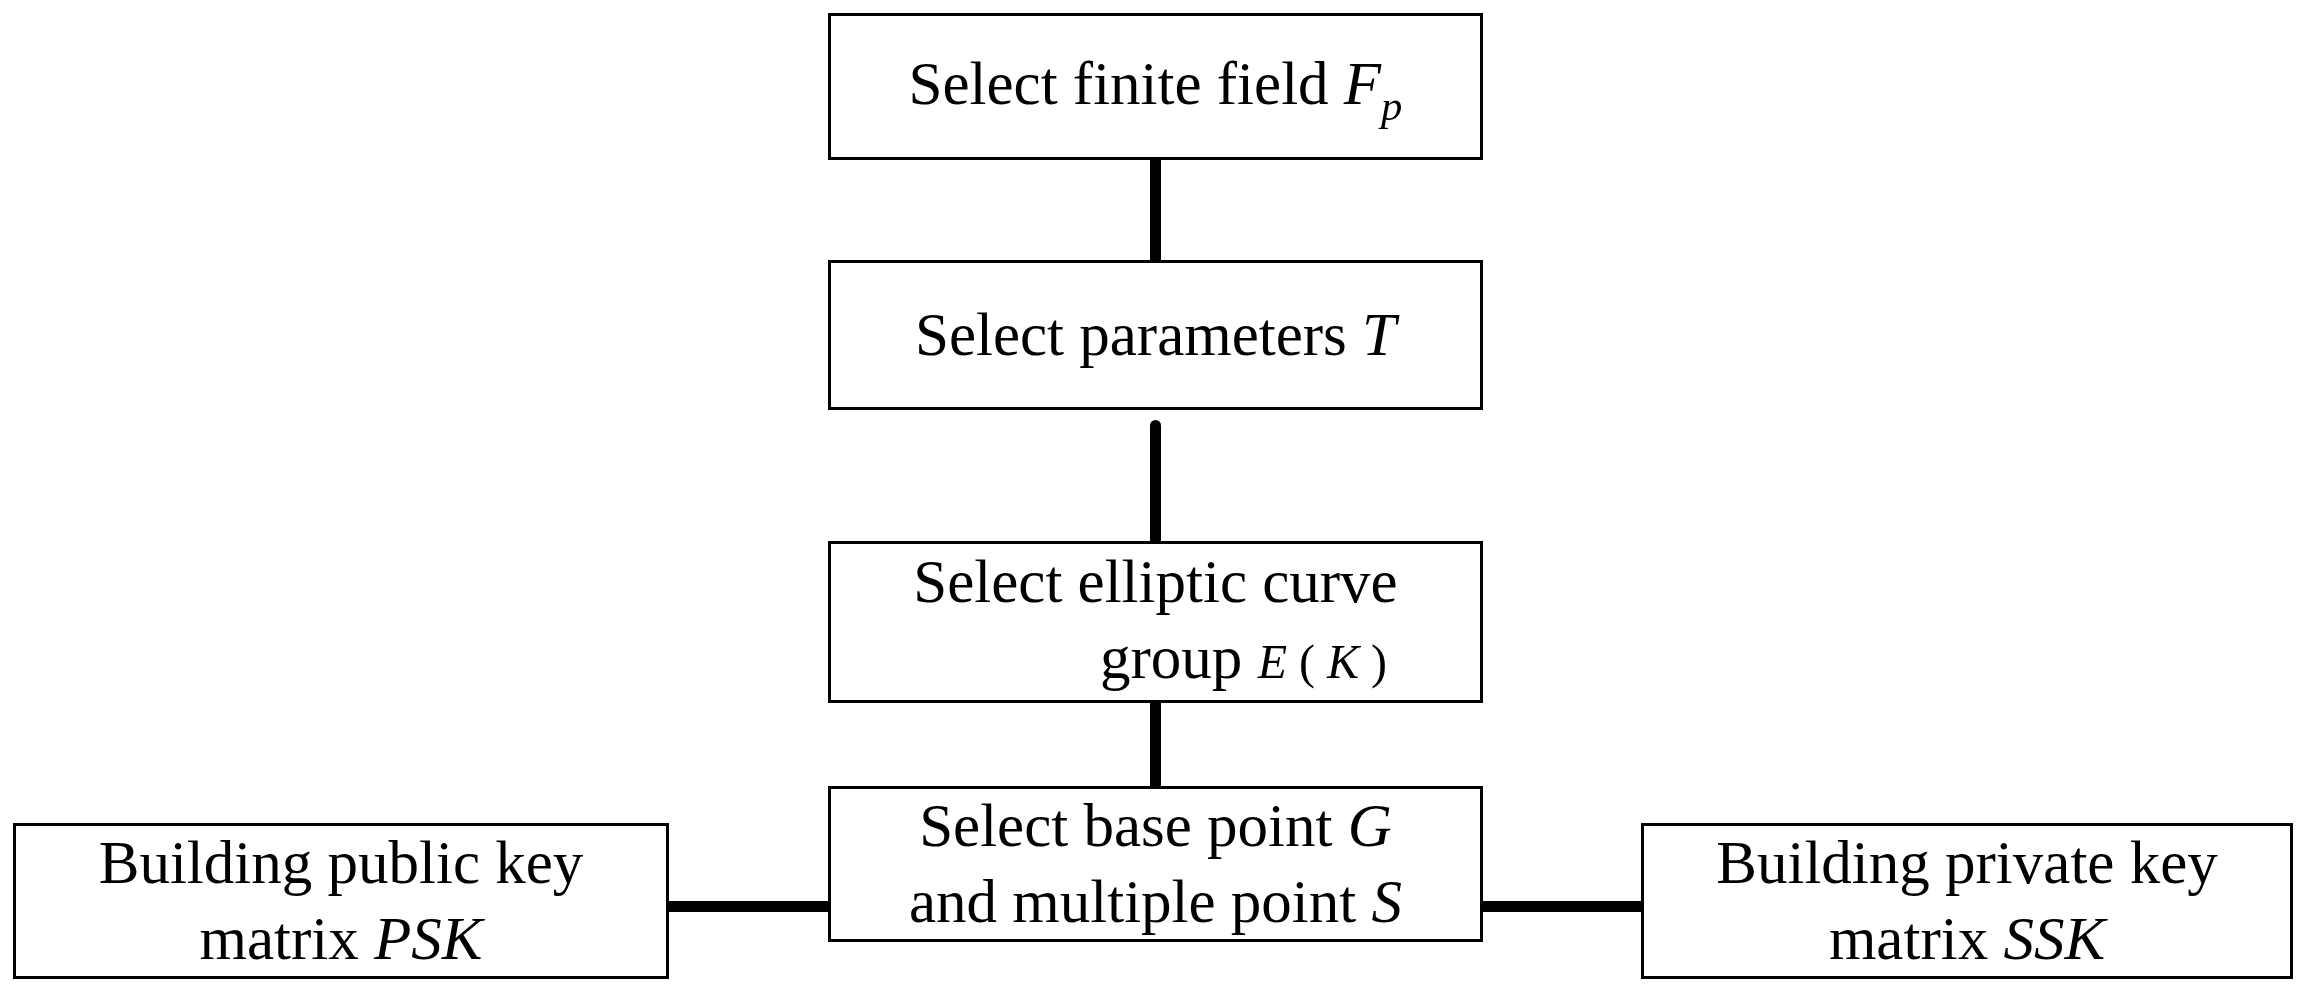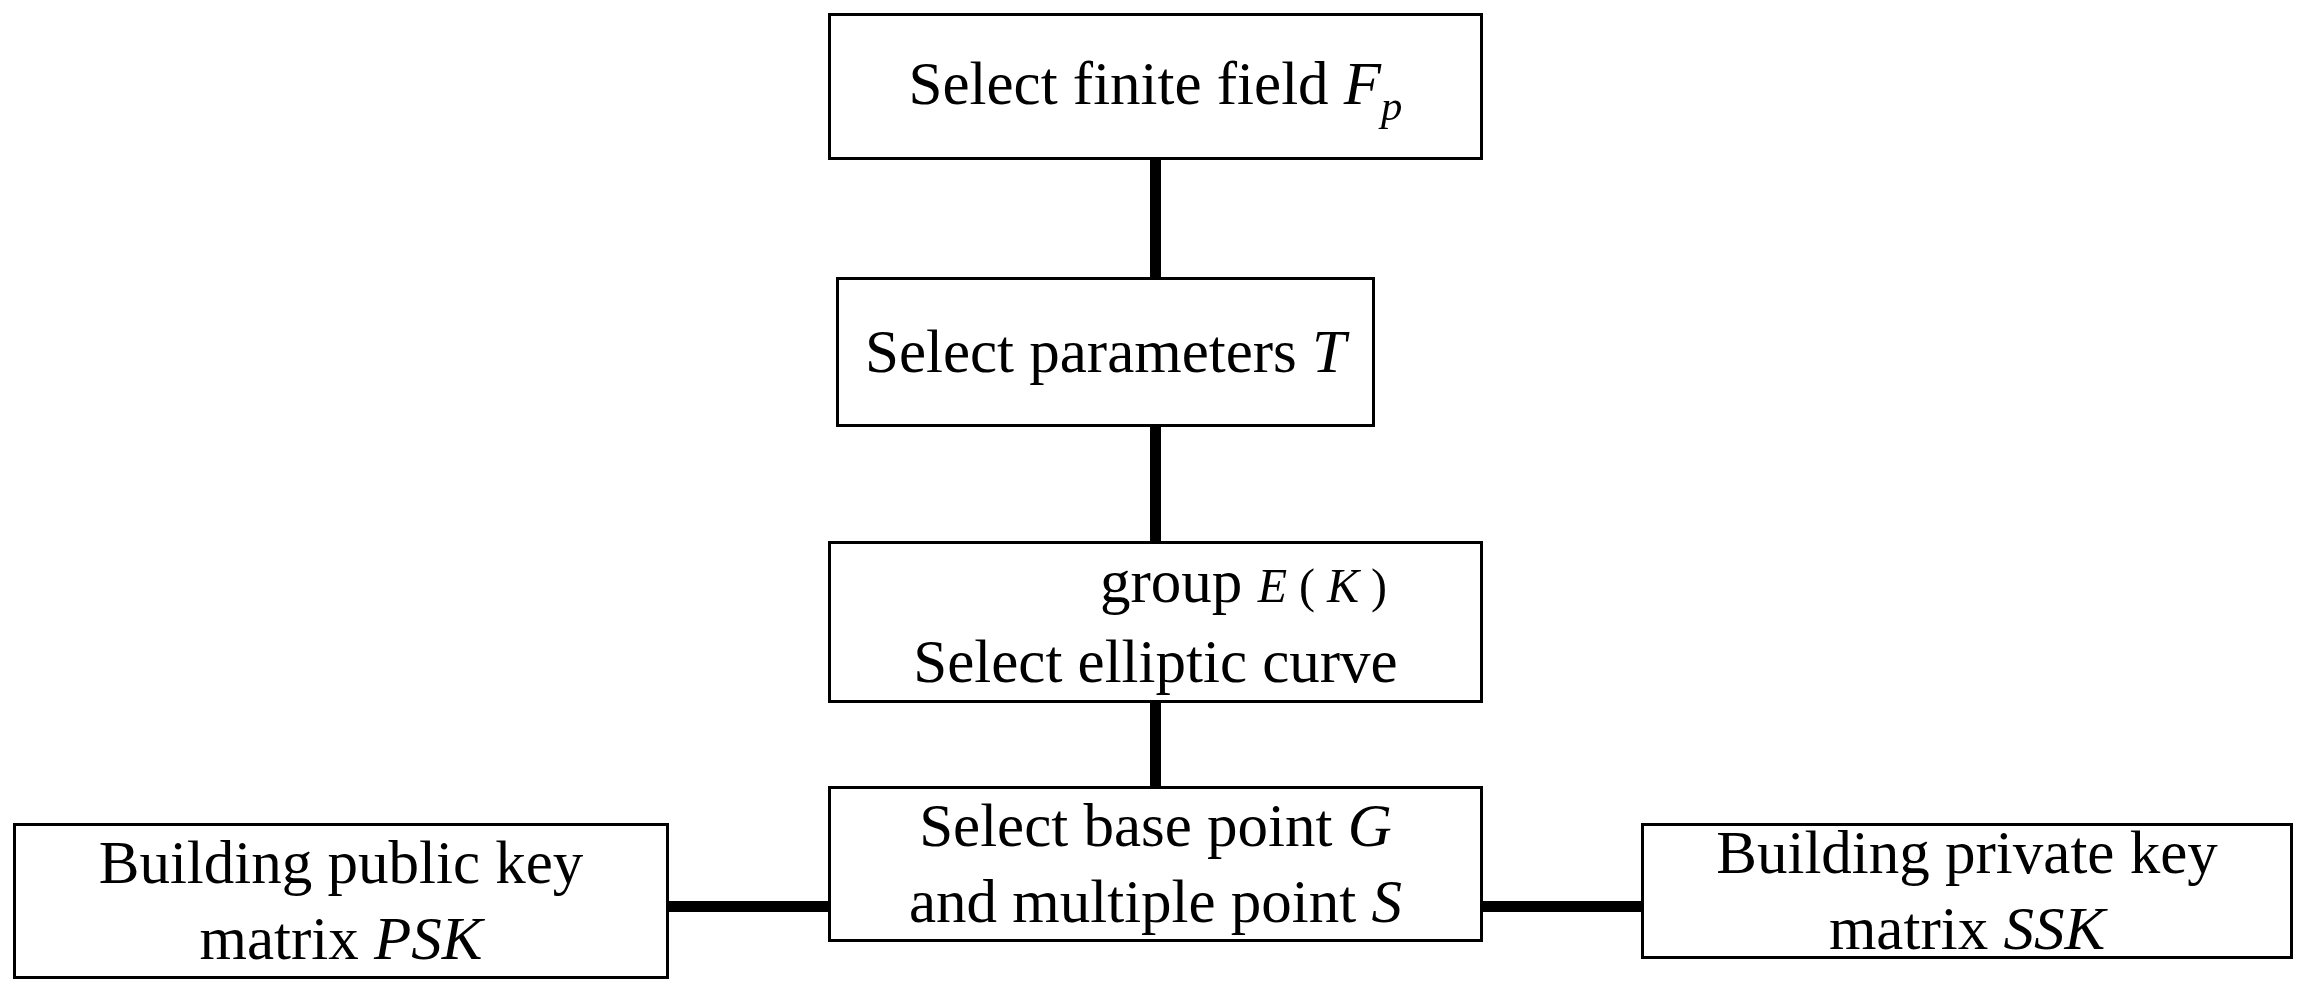--- a/index.html
+++ b/index.html
@@ -46,25 +46,25 @@
     position: absolute;
     background: var(--line-color, #000000);
     border-radius: 6px;
     z-index: 1;
   }
   .v-conn { width: 11px; }
   .h-conn { height: 11px; }
 
   
   .n-finite   { left: 828px;  top: 13px;  width: 655px; height: 147px; }
-  .n-params   { left: 828px;  top: 277px; width: 539px; height: 150px; margin-left: 8px; }
+  .n-params   { left: 828px;  top: 260px; width: 655px; height: 150px; }
   .n-elliptic { left: 828px;  top: 541px; width: 655px; height: 162px; }
   .n-base     { left: 828px;  top: 786px; width: 655px; height: 156px; }
   .n-public   { left: 13px;   top: 823px; width: 656px; height: 156px; }
-  .n-private  { left: 1641px; top: 823px; width: 652px; height: 136px; }
+  .n-private  { left: 1641px; top: 823px; width: 652px; height: 156px; }
 
   
   .c-v1 { left: 1150px; top: 153px; height: 131px; }
   .c-v2 { left: 1150px; top: 420px; height: 128px; }
   .c-v3 { left: 1150px; top: 696px; height: 134px; }
   .c-h1 { left: 662px;  top: 901px; width: 173px; }
   .c-h2 { left: 1476px; top: 901px; width: 172px; }
 </style>
 </head>
 <body>
@@ -79,22 +79,22 @@
 
   <div class="node n-finite">
     <div class="line"><span>Select finite field </span><span class="it">F</span><span class="sub">p</span></div>
   </div>
 
   <div class="node n-params">
     <div class="line"><span>Select parameters </span><span class="it">T</span></div>
   </div>
 
   <div class="node n-elliptic">
+    <div class="line"><span>Select elliptic curve</span></div>
     <div class="line shift-r"><span>group </span><span class="math it">E</span><span class="math"> ( </span><span class="math it">K</span><span class="math"> )</span></div>
-    <div class="line"><span>Select elliptic curve</span></div>
   </div>
 
   <div class="node n-base">
     <div class="line"><span>Select base point </span><span class="it">G</span></div>
     <div class="line"><span>and multiple point </span><span class="it">S</span></div>
   </div>
 
   <div class="node n-public">
     <div class="line"><span>Building public key</span></div>
     <div class="line"><span>matrix </span><span class="it">PSK</span></div>

